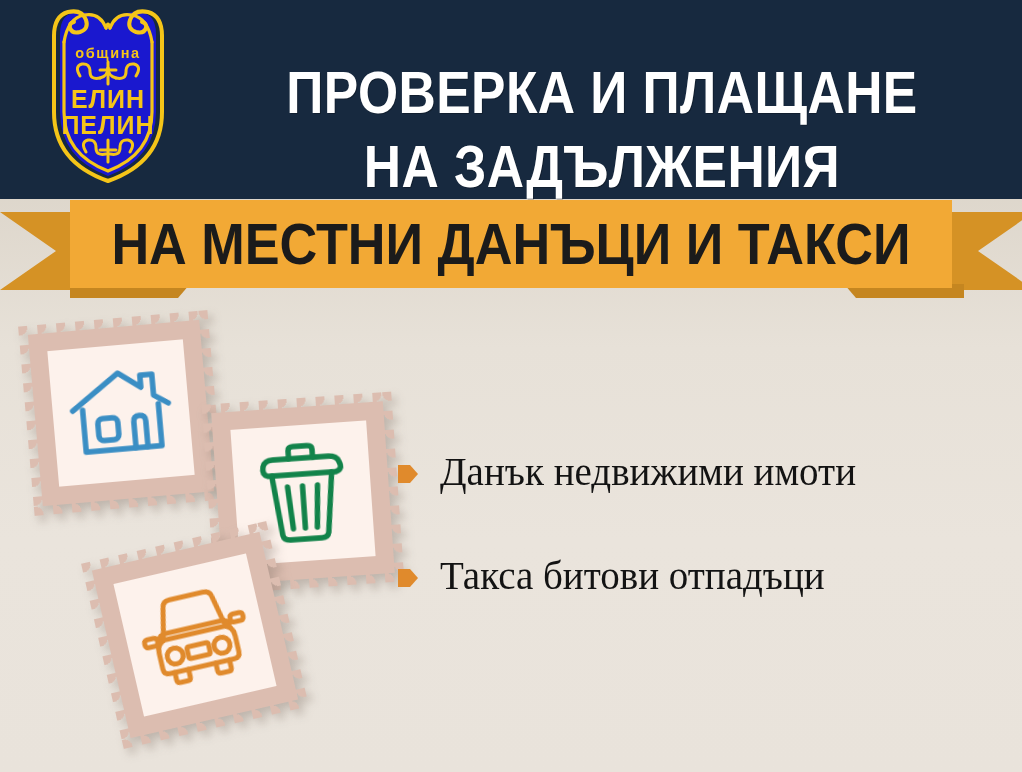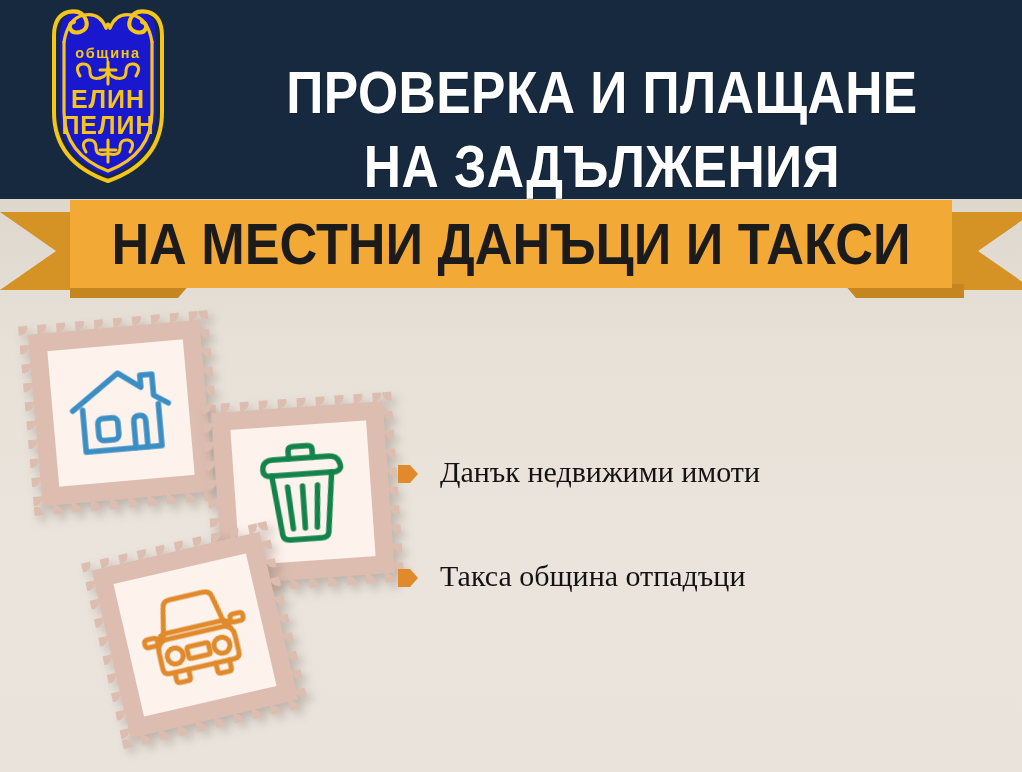--- a/index.html
+++ b/index.html
@@ -182,21 +182,21 @@
   .bullet {
     flex: 0 0 auto;
     width: 20px;
     height: 22px;
     margin-right: 22px;
     margin-top: 4px;
   }
   .bullet svg { display: block; }
   .list-label {
     font-family: "Liberation Serif", "DejaVu Serif", serif;
-    font-size: 30px;
+    font-size: 39px;
     line-height: 46px;
     color: #131313;
     white-space: nowrap;
   }
 </style>
 </head>
 <body>
 
 <div id="poster">
 
@@ -326,19 +326,19 @@
       </span>
       <span class="list-label">Данък недвижими имоти</span>
     </div>
 
     <div class="list-item">
       <span class="bullet">
         <svg width="20" height="22" viewBox="0 0 20 22">
           <path d="M0 2 L12 2 L20 11 L12 20 L0 20 Z" fill="#e08a2c"></path>
         </svg>
       </span>
-      <span class="list-label">Такса община отпадъци</span>
+      <span class="list-label">Такса битови отпадъци</span>
     </div>
 
 
   </div>
 
 </div>
 
 </body></html>

